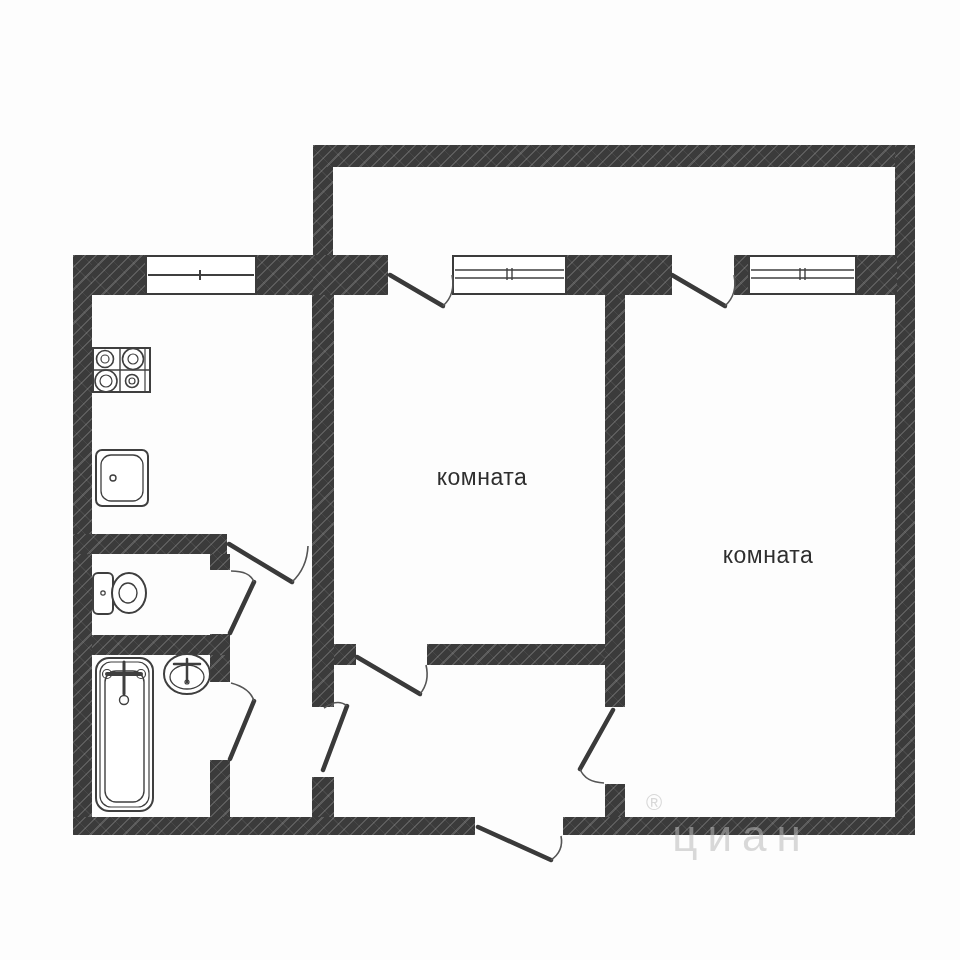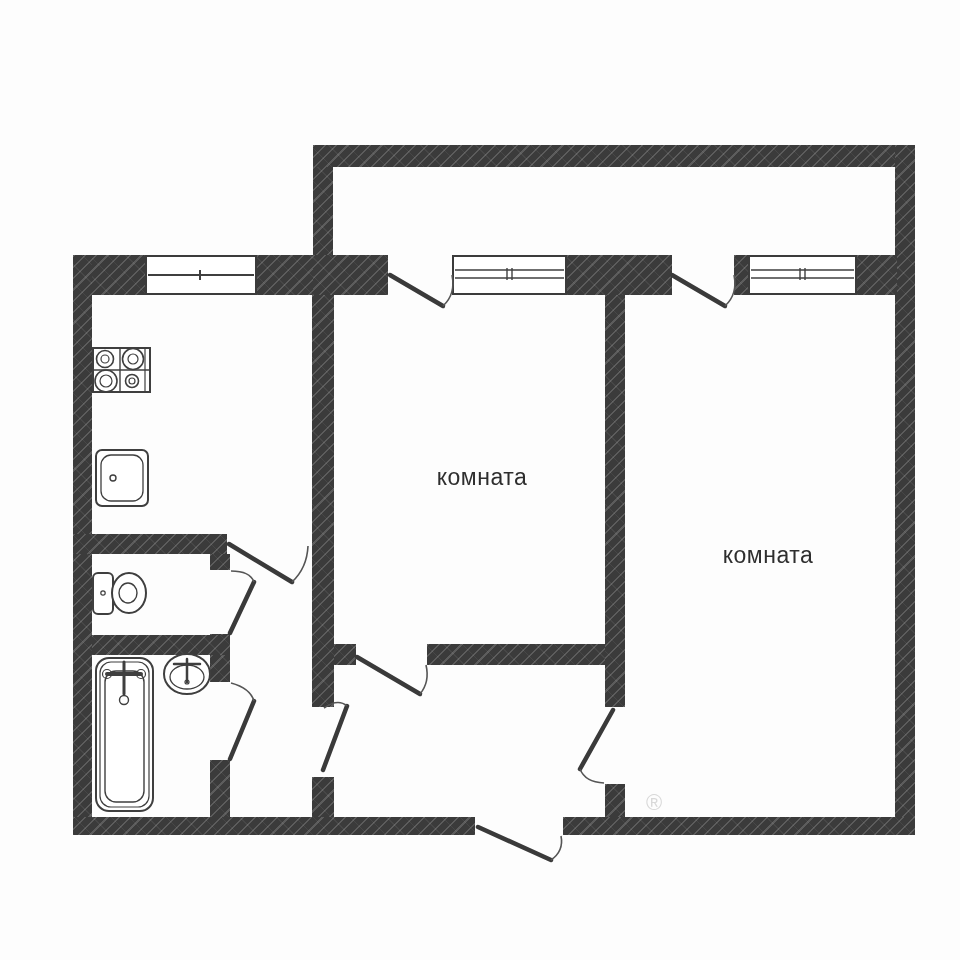--- a/index.html
+++ b/index.html
@@ -197,15 +197,16 @@
       <path d="M174,652 H200" stroke-width="2.5" stroke-linecap="round" fill="none"></path>
       <circle cx="187" cy="670" r="2" stroke-width="1.2" fill="none"></circle>
     </g>
   </svg>
 
   <div class="room-label" style="left:417px;top:452px;">комната</div>
   <div class="room-label" style="left:703px;top:530px;">комната</div>
 
   <div class="watermark">
     <span class="reg">®</span>
+    <span class="wm-text">циан</span>
   </div>
 
 </div>
 
 </body></html>

